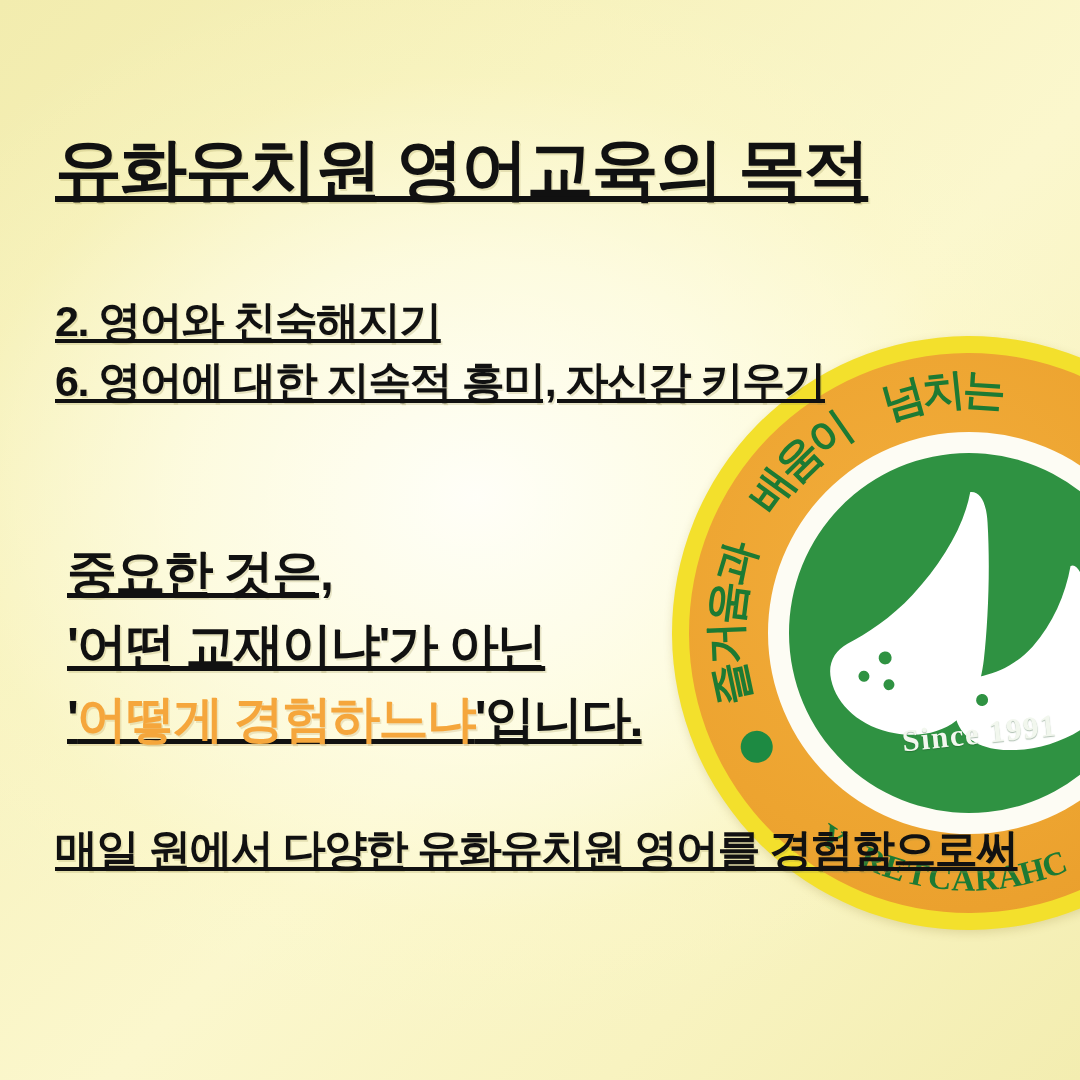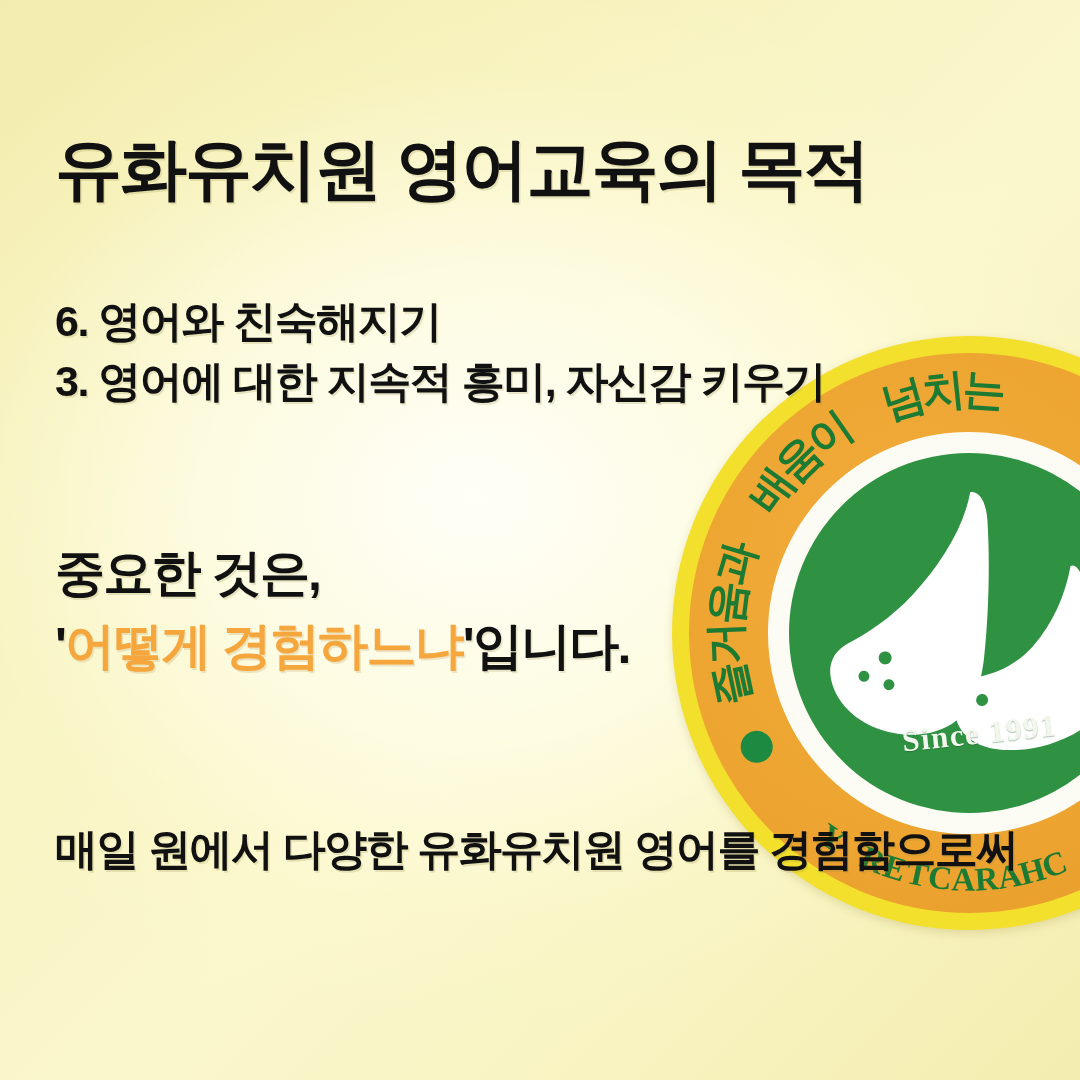--- a/index.html
+++ b/index.html
@@ -128,20 +128,21 @@
     width: 1080px; height: 1080px;
   }
 
   .kr {
     font-family: "Liberation Sans", sans-serif;
     font-weight: 700;
     color: #111111;
     white-space: pre;
     text-shadow: 1.5px 2px 0 rgba(150,140,70,0.22);
     letter-spacing: -1px;
+    text-decoration: underline;
   }
 
   #page-title {
     position: absolute;
     left: 55px;
     top: 132px;
     font-size: 67px;
     line-height: 1.1;
     letter-spacing: -2px;
   }
@@ -152,21 +153,21 @@
     top: 291px;
   }
   .goal-item {
     font-size: 43px;
     line-height: 60px;
     letter-spacing: -1.5px;
   }
 
   #emphasis-block {
     position: absolute;
-    left: 55px;
+    left: 67px;
     top: 537px;
   }
   .emph-line {
     font-size: 50px;
     line-height: 73px;
     letter-spacing: -1.8px;
   }
   .hl-orange {
     color: #f5a63c;
     text-shadow: 1.5px 2px 0 rgba(160,120,40,0.18);
@@ -317,26 +318,27 @@
     </svg>
 
     <div id="badge-since">Since 1991</div>
   </div>
 
   <div id="content">
 
     <div id="page-title" class="kr">유화유치원 영어교육의 목적</div>
 
     <div id="goal-list">
-      <div class="goal-item kr">6. 영어와 친숙해지기</div>
-      <div class="goal-item kr">3. 영어에 대한 지속적 흥미, 자신감 키우기</div>
+      <div class="goal-item kr">2. 영어와 친숙해지기</div>
+      <div class="goal-item kr">6. 영어에 대한 지속적 흥미, 자신감 키우기</div>
     </div>
 
     <div id="emphasis-block">
       <div class="emph-line kr">중요한 것은,</div>
+      <div class="emph-line kr">'어떤 교재이냐'가 아닌</div>
       <div class="emph-line kr"><span>'</span><span class="hl-orange">어떻게 경험하느냐</span><span>'입니다.</span></div>
     </div>
 
     <div id="closing-block">
       <div class="closing-line kr">매일 원에서 다양한 유화유치원 영어를 경험함으로써</div>
     </div>
 
   </div>
 </div>
 

